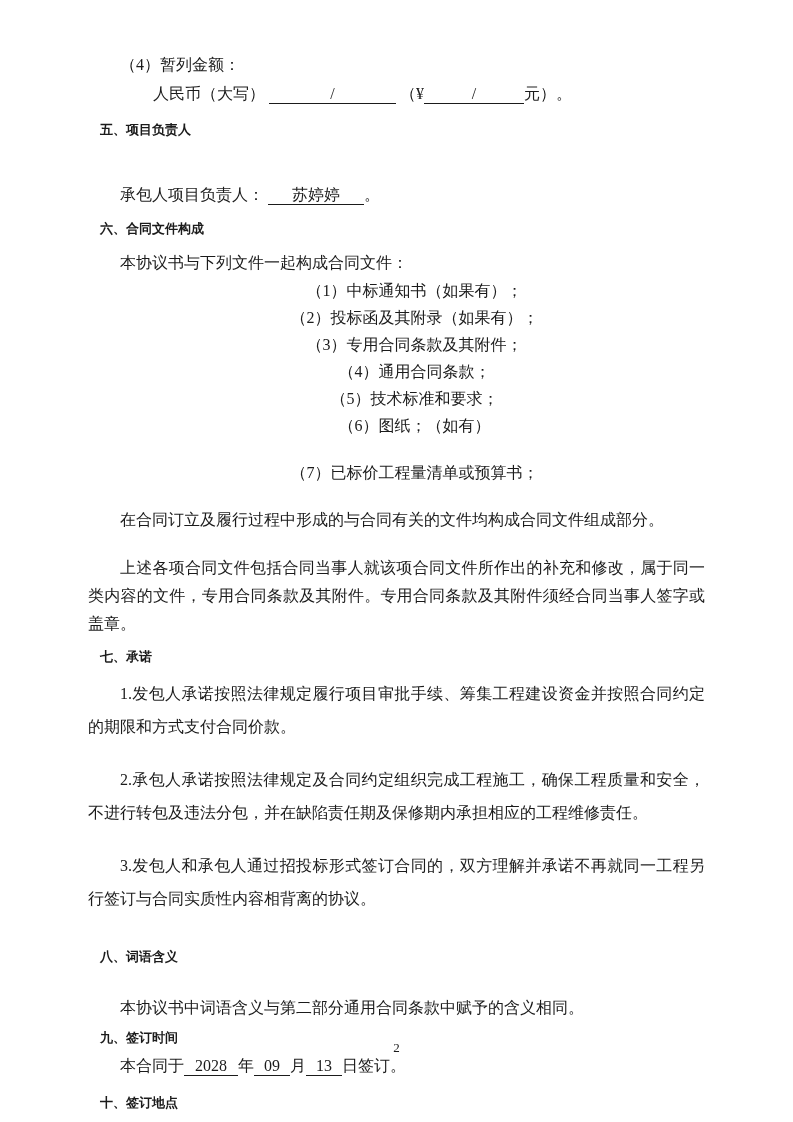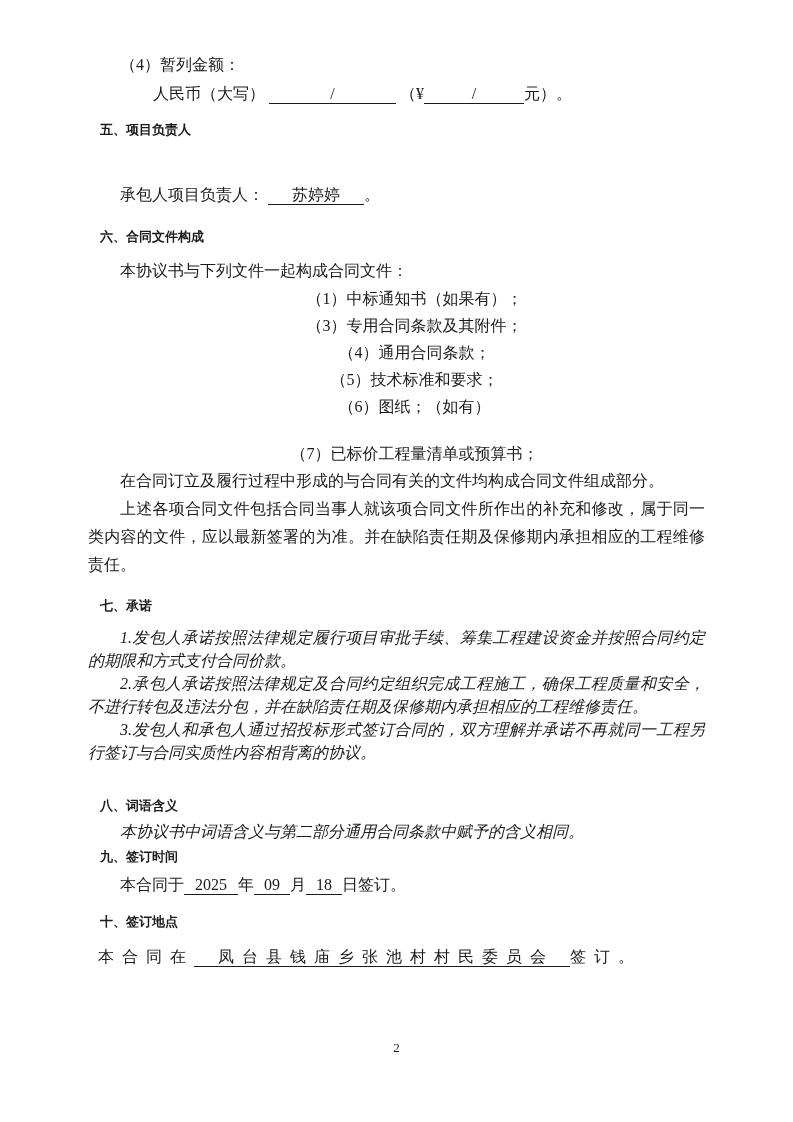--- a/index.html
+++ b/index.html
@@ -27,37 +27,38 @@
     line-height: 28px;
     padding-left: 12px;
   }
   .indent-1 { padding-left: 32px; }      
   .indent-2 { padding-left: 65px; }      
   .list-item { padding-left: 36px; line-height: 27px; text-align: center; }
   .para {
     text-indent: 32px;
     text-align: justify;
     line-height: 28px;
+    margin-top: 20px;
   }
-  .para-tight { line-height: 23px; font-style: italic; }
+  .para-tight { line-height: 33px; }
   .blank {
     display: inline-block;
     border-bottom: 1px solid #1b1b1b;
     text-align: center;
     line-height: 19px;
     vertical-align: baseline;
   }
   .blank-rmb   { width: 127px; }
   .blank-yen   { width: 100px; }
   .blank-form  { width: 120px; }
   .blank-name  { width: 96px; }
   .blank-year  { width: 54px; }
   .blank-month { width: 36px; }
   .blank-day   { width: 36px; }
-  .mt-5  { margin-top: 13px; }
+  .mt-5  { margin-top: 5px; }
   .mt-6  { margin-top: 6px; }
   .mt-7  { margin-top: 7px; }
   .mt-8  { margin-top: 20px; }
   .mt-9  { margin-top: 9px; }
   .mt-28 { margin-top: 28px; }
   .rmb-line  { line-height: 30px; }
   .form-line { line-height: 30px; }
   .manager-line { line-height: 30px; margin-top: 36px; }
   .place-line {
     margin-top: 6px;
@@ -97,40 +98,41 @@
   <div class="heading mt-7">五、项目负责人</div>
   <div class="manager-line indent-1 mt-6">
     <span>承包人项目负责人：</span>
     <span class="blank blank-name">苏婷婷</span><span>。</span>
   </div>
 
   <div class="heading mt-5">六、合同文件构成</div>
   <div class="line indent-1 mt-6">本协议书与下列文件一起构成合同文件：</div>
 
   <div class="list-item">（1）中标通知书（如果有）；</div>
+  <div class="list-item">（2）投标函及其附录（如果有）；</div>
   <div class="list-item">（3）专用合同条款及其附件；</div>
   <div class="list-item">（4）通用合同条款；</div>
   <div class="list-item">（5）技术标准和要求；</div>
   <div class="list-item">（6）图纸；（如有）</div>
   <div class="list-item mt-8">（7）已标价工程量清单或预算书；</div>
 
   <div class="para">在合同订立及履行过程中形成的与合同有关的文件均构成合同文件组成部分。</div>
-  <div class="para">上述各项合同文件包括合同当事人就该项合同文件所作出的补充和修改，属于同一类内容的文件，应以最新签署的为准。并在缺陷责任期及保修期内承担相应的工程维修责任。</div>
+  <div class="para">上述各项合同文件包括合同当事人就该项合同文件所作出的补充和修改，属于同一类内容的文件，专用合同条款及其附件。专用合同条款及其附件须经合同当事人签字或盖章。</div>
 
   <div class="heading mt-5">七、承诺</div>
   <div class="para para-tight mt-6">1.发包人承诺按照法律规定履行项目审批手续、筹集工程建设资金并按照合同约定的期限和方式支付合同价款。</div>
   <div class="para para-tight">2.承包人承诺按照法律规定及合同约定组织完成工程施工，确保工程质量和安全，不进行转包及违法分包，并在缺陷责任期及保修期内承担相应的工程维修责任。</div>
   <div class="para para-tight">3.发包人和承包人通过招投标形式签订合同的，双方理解并承诺不再就同一工程另行签订与合同实质性内容相背离的协议。</div>
 
   <div class="heading mt-28">八、词语含义</div>
   <div class="para para-tight">本协议书中词语含义与第二部分通用合同条款中赋予的含义相同。</div>
 
   <div class="heading">九、签订时间</div>
   <div class="line indent-1">
-    <span>本合同于</span><span class="blank blank-year">2025</span><span>年</span><span class="blank blank-month">09</span><span>月</span><span class="blank blank-day">18</span><span>日签订。</span>
+    <span>本合同于</span><span class="blank blank-year">2028</span><span>年</span><span class="blank blank-month">09</span><span>月</span><span class="blank blank-day">13</span><span>日签订。</span>
   </div>
 
   <div class="heading mt-9">十、签订地点</div>
   <div class="place-line">
     <span>本合同在</span><span class="blank blank-place">凤台县钱庙乡张池村村民委员会</span><span>签订。</span>
   </div>
 
   <div class="page-number">2</div>
 
 </div>

